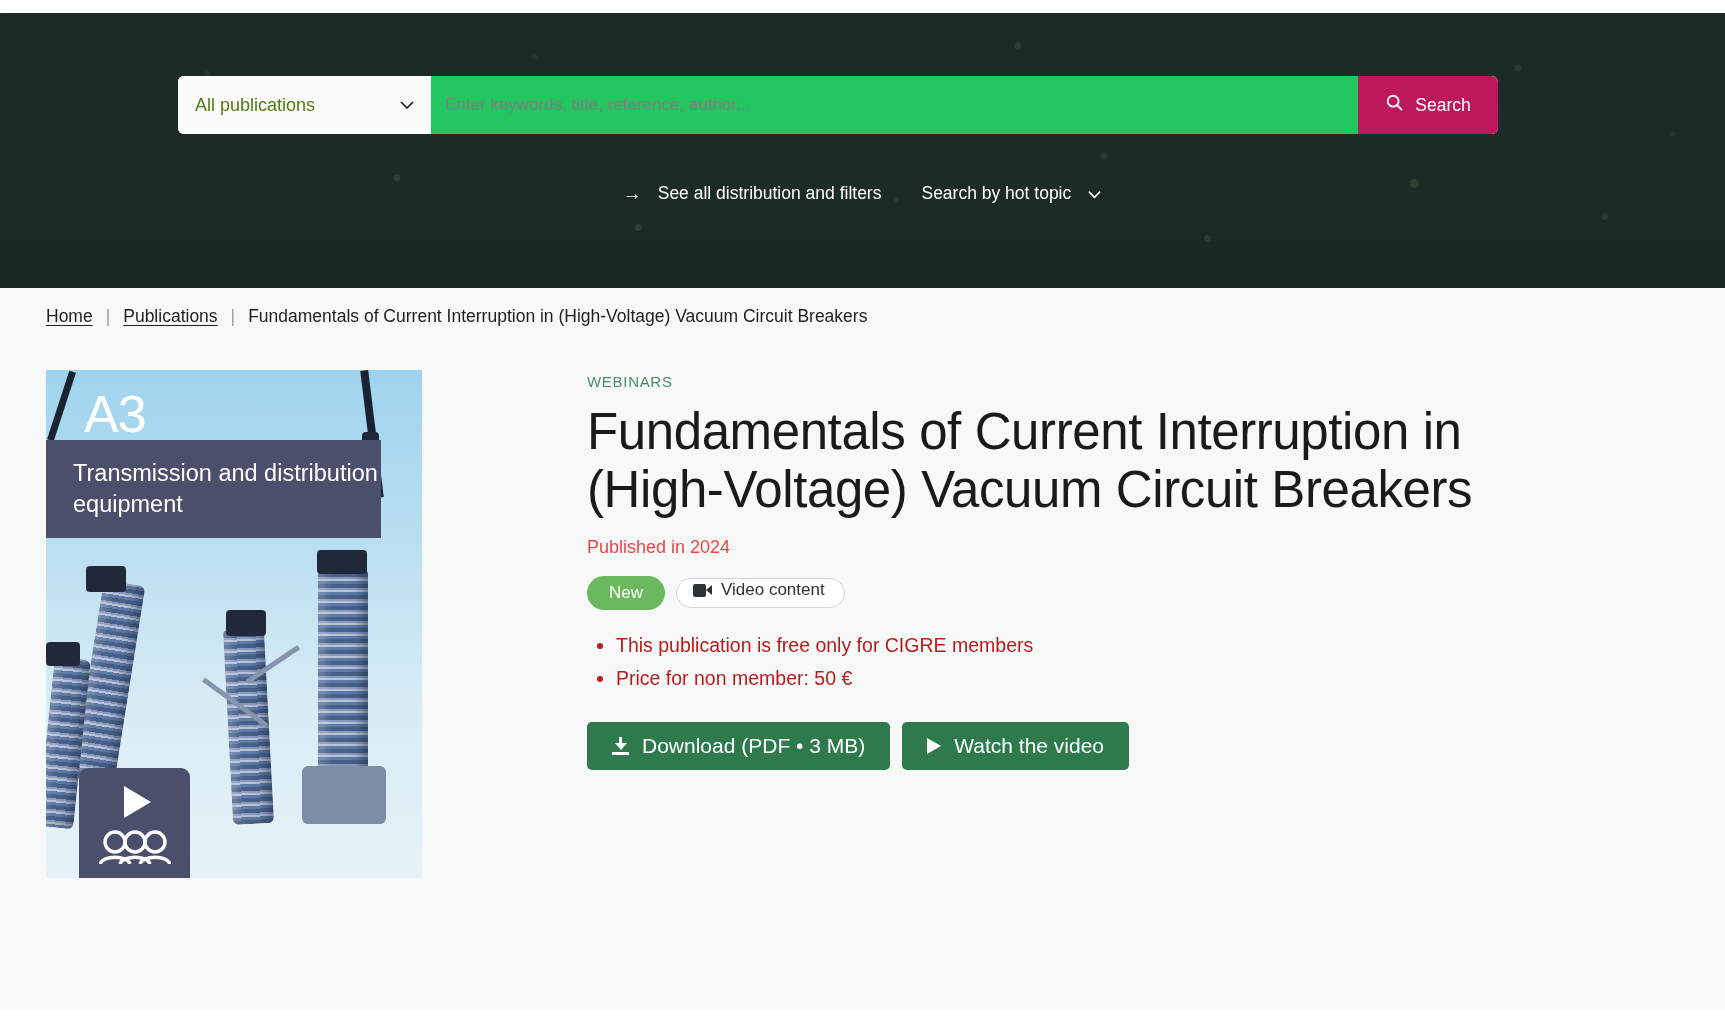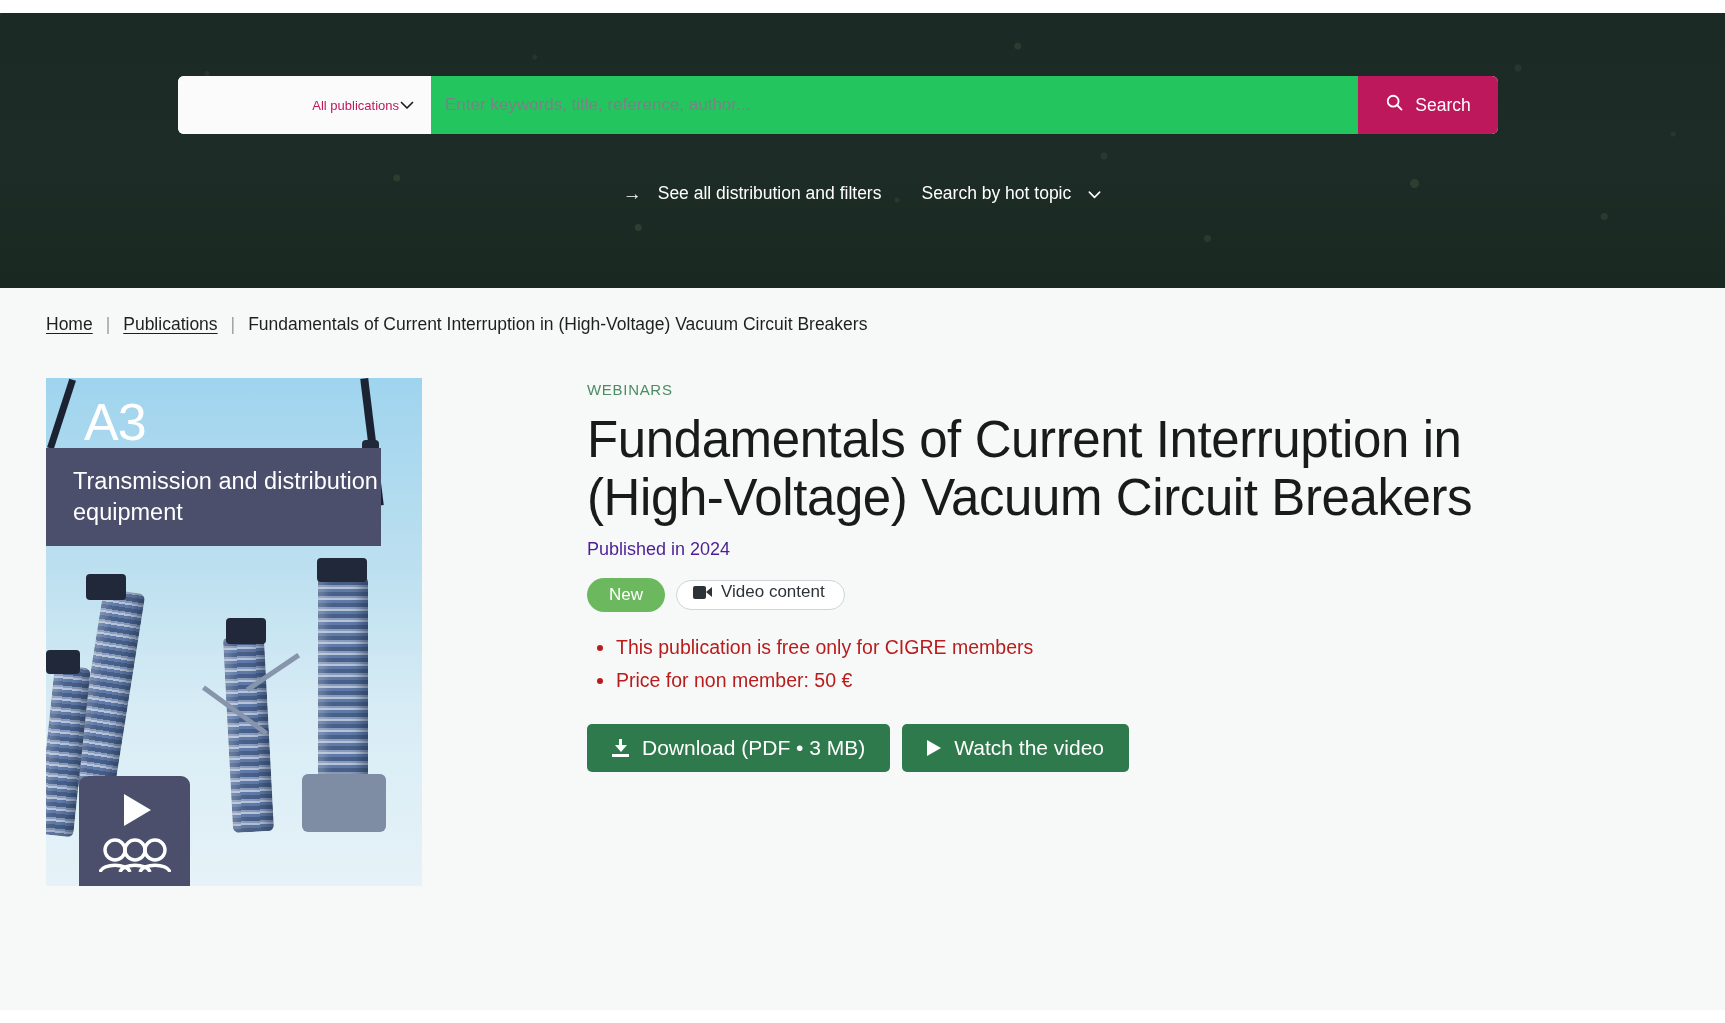--- a/index.html
+++ b/index.html
@@ -48,24 +48,24 @@
     border-radius: 6px;
     overflow: hidden;
     background: #ffffff;
   }
   .sb-select {
     width: 253px;
     height: 100%;
     background: #fbfbfb;
     display: flex;
     align-items: center;
-    justify-content: flex-end;
+    justify-content: space-between;
     padding: 0 16px 0 17px;
-    font-size: 13px;
-    color: #be185d;
+    font-size: 18px;
+    color: #4d7c0f;
     cursor: pointer;
     border: none;
     font-family: "Liberation Sans", sans-serif;
   }
   .sb-select .chev {
     display: inline-block;
     width: 16px; height: 16px;
     flex: 0 0 auto;
   }
   .sb-input {
@@ -119,21 +119,21 @@
 
   
   .page {
     width: 1725px;
     height: 722px;
     background: #f7f9f9;
     padding: 0 46px;
   }
 
   .breadcrumb {
-    padding-top: 26px;
+    padding-top: 18px;
     font-size: 17.5px;
     color: #1f1f1f;
     display: flex;
     align-items: center;
     gap: 0;
     white-space: nowrap;
   }
   .bc-link {
     color: #1f1f1f;
     text-decoration: underline;
@@ -242,23 +242,23 @@
   }
   .pub-title {
     font-size: 51px;
     font-weight: 400;
     line-height: 1.14;
     color: #1a1a1a;
     letter-spacing: -0.4px;
     max-width: 1010px;
   }
   .pub-date {
-    margin-top: 12px;
+    margin-top: 18px;
     font-size: 18px;
-    color: #4c1d95;
+    color: #ef4444;
   }
   .tags {
     margin-top: 18px;
     display: flex;
     align-items: center;
     gap: 11px;
   }
   .tag-new {
     background: #6cb85f;
     color: #ffffff;

